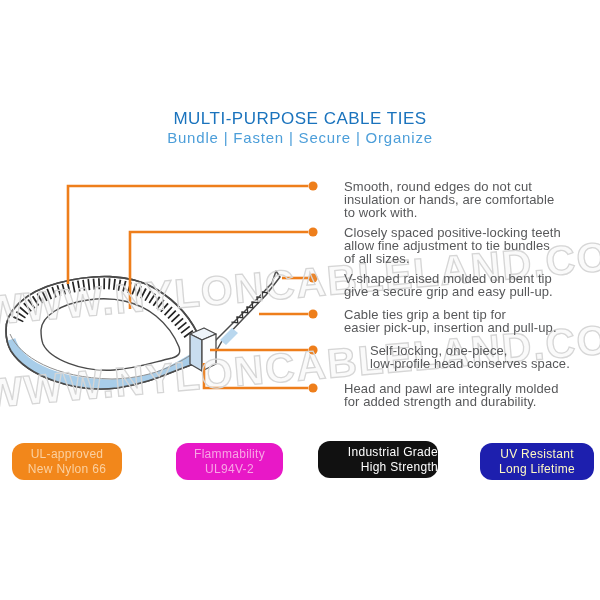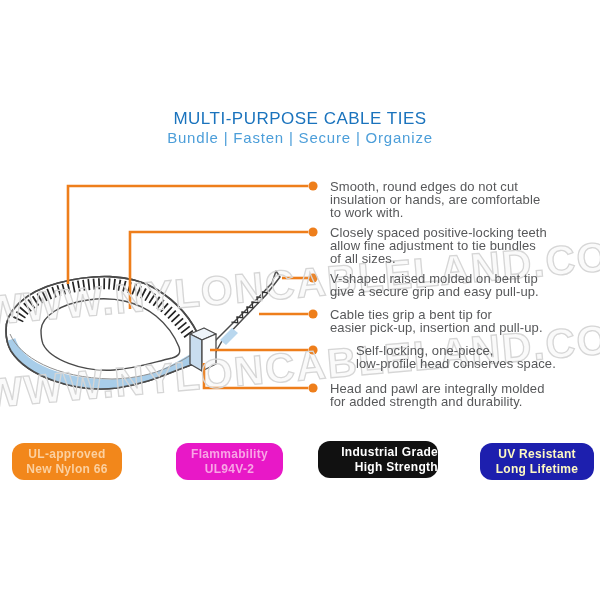--- a/index.html
+++ b/index.html
@@ -24,25 +24,25 @@
   .wm1 { left:-16px; top:288px; }
   .wm2 { left:-16px; top:371px; }
   svg.illu { position:absolute; left:0; top:0; width:600px; height:600px; z-index:2; }
   .features {
     position:absolute; left:330px; top:0; width:266px; z-index:4;
     color:#57585A; font-size:13px; line-height:13px; letter-spacing:0.1px;
   }
   .feature { position:absolute; left:0; }
   .f1 { top:180px; } .f2 { top:226px; } .f3 { top:272px; }
   .f4 { top:308px; } .f5 { top:344px;padding-left:26px; } .f6 { top:382px; }
-  .fline { display:block; white-space:nowrap; }
+  .fline { display:block; white-space:nowrap;margin-left:14px; }
   .badge {
     position:absolute; top:443px; height:37px; border-radius:12px; z-index:4;
     display:flex; flex-direction:column; justify-content:center; text-align:center;
-    font-size:12px; font-weight:bold; line-height:14.5px; letter-spacing:0.3px;
+    font-size:12px; font-weight:normal; line-height:14.5px; letter-spacing:0.3px;
   }
   .b1 { left:12px;  width:110px; }
   .b2 { left:164px; width:107px;margin-left:12px; }
   .b3 { left:318px; width:120px; top:441px;text-align:right; }
   .b4 { left:480px; width:114px; }
   .bline { display:block; }
 </style>
 </head>
 <body>
 

